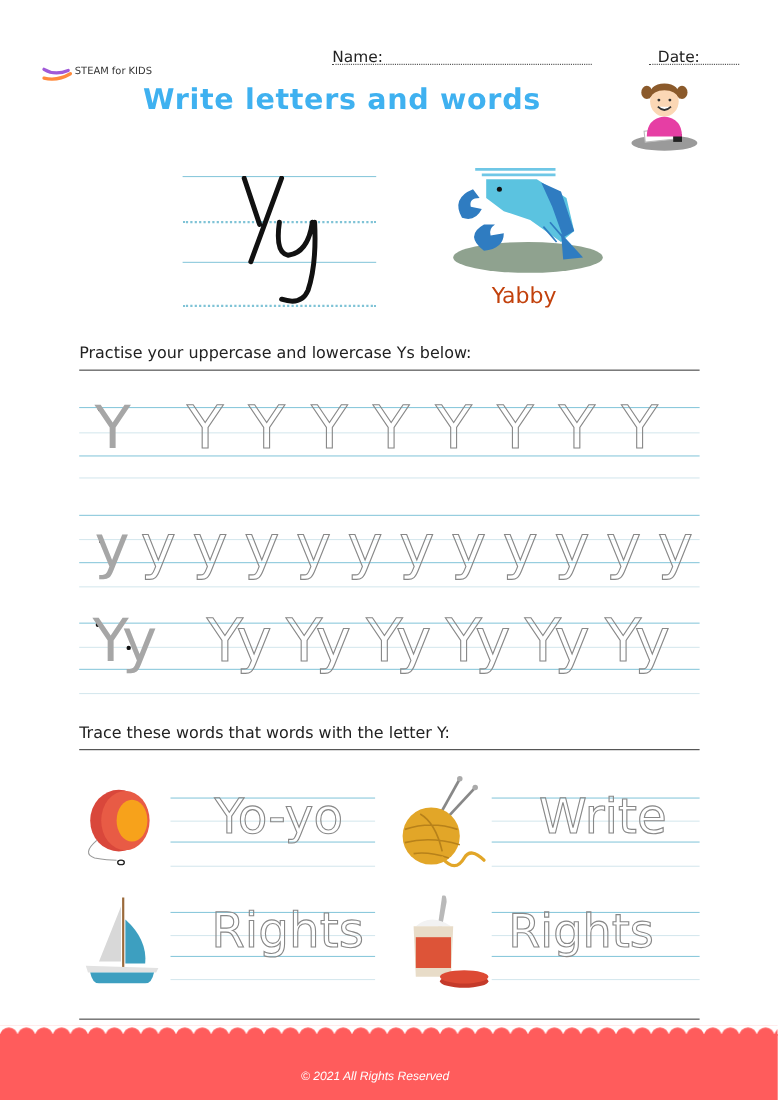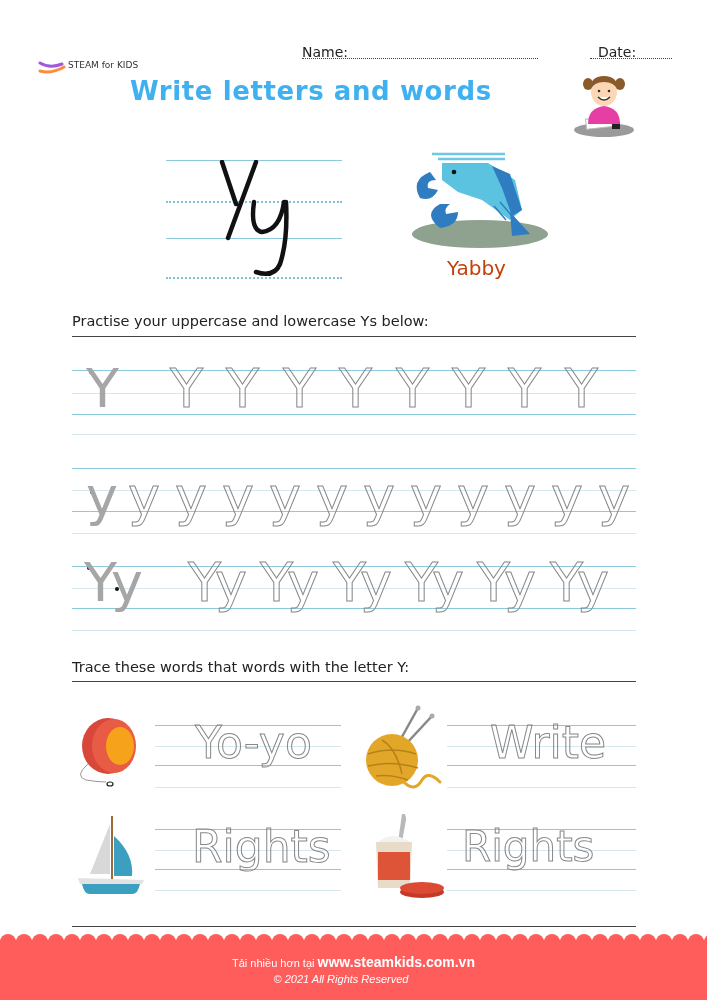--- a/index.html
+++ b/index.html
@@ -199,18 +199,14 @@
 
 <div class="abs footer">
   <svg class="scallop" viewBox="0 0 707 10" preserveAspectRatio="none">
     <defs>
       <pattern id="sc" width="16" height="10" patternUnits="userSpaceOnUse">
         <circle cx="8" cy="10" r="8" fill="#ff5c5c"></circle>
       </pattern>
     </defs>
     <rect x="0" y="0" width="707" height="10" fill="url(#sc)"></rect>
   </svg>
-  <div class="footer-t1">
-    <span>Tải nhiều hơn tại</span>
-    <b>www.steamkids.com.vn</b>
-  </div>
   <div class="footer-t2">© 2021 All Rights Reserved</div>
 </div>
 
 </body></html>

